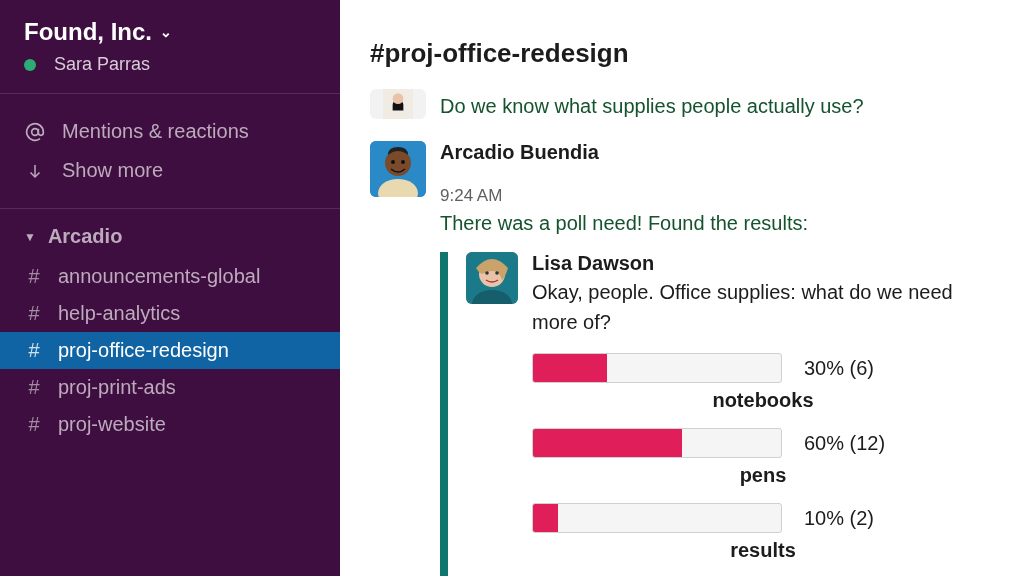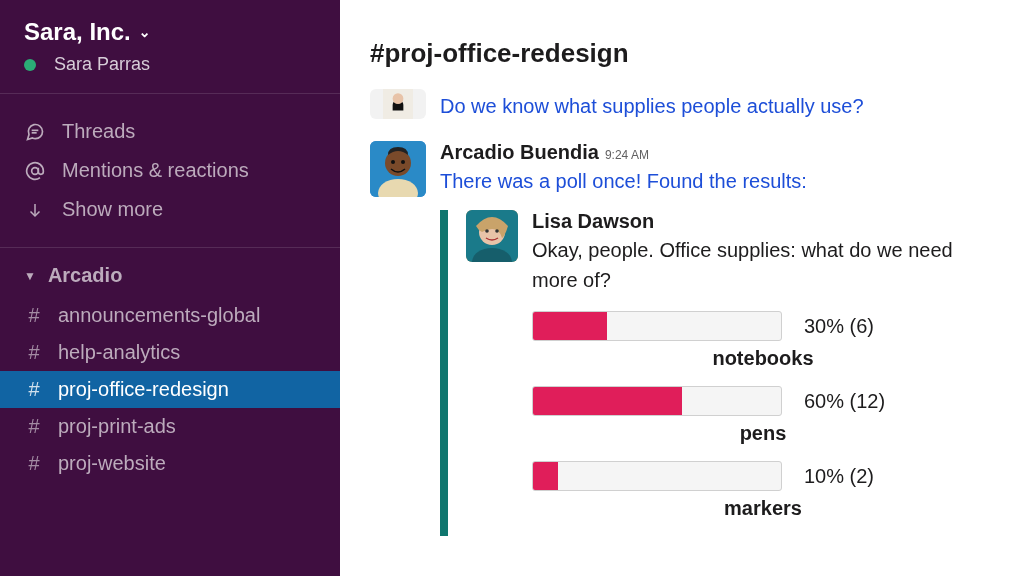--- a/index.html
+++ b/index.html
@@ -27,64 +27,54 @@
 .messages { flex: 1; overflow: hidden; padding: 0 30px; }
 
 .msg-row { display: flex; gap: 14px; padding: 6px 0 14px 0; }
 .avatar { width: 56px; height: 56px; border-radius: 6px; background: #4a90d9; flex-shrink: 0; position: relative; overflow: hidden; }
 .avatar.quoted { width: 52px; height: 52px; }
 .avatar .face { width: 100%; height: 100%; display: flex; align-items: center; justify-content: center; }
 .avatar .face svg { width: 100%; height: 100%; }
 .avatar.cut { height: 30px; }
 
 .msg-content { flex: 1; min-width: 0; }
-.msg-header { display: flex; align-items: baseline; gap: 6px; }
+.msg-header { display: flex; align-items: baseline; gap: 22px; flex-direction: column; }
 .msg-author { font-weight: 800; font-size: 20px; color: #1d1c1d; }
-.msg-time { font-size: 12px; color: #616061; }
-.msg-text { font-size: 20px; color: #1d4ed8; line-height: 1.5; margin-top: 2px; }
+.msg-time { font-size: 17px; color: #616061; }
+.msg-text { font-size: 20px; color: #14532d; line-height: 1.5; margin-top: 2px; }
 
 .quote { border-left: 8px solid #0f766e; padding-left: 18px; margin-top: 14px; display: flex; gap: 14px; }
 .quote .quote-body { flex: 1; }
 .quote .q-author { font-weight: 800; font-size: 20px; color: #1d1c1d; }
 .quote .q-text { font-size: 20px; color: #1d1c1d; line-height: 1.5; margin-top: 2px; }
 
 .poll { margin-top: 16px; }
 .poll-item { margin-bottom: 16px; text-align: center; }
 .poll-row { display: flex; align-items: center; gap: 22px; }
 .poll-bar-track { width: 250px; height: 30px; border: 1px solid #d0d0d0; border-radius: 3px; background: #f5f5f5; position: relative; overflow: hidden; }
 .poll-bar-fill { height: 100%; background: #e01e5a; }
 .poll-value { font-size: 20px; color: #1d1c1d; }
 .poll-label { font-size: 20px; font-weight: 800; color: #1d1c1d; margin-top: 6px; }
 </style>
 </head>
 <body>
 
 <div class="sidebar">
   <div class="workspace-header">
     <div class="workspace-name">
-      <span>Sara, Inc.</span>
+      <span>Found, Inc.</span>
       <span class="chev">⌄</span>
     </div>
     <div class="user-presence">
       <span class="presence-dot"></span>
       <span>Sara Parras</span>
     </div>
   </div>
 
   <div class="nav-group">
-    <div class="nav-item">
-      <span class="ico">
-        <svg viewBox="0 0 24 24" width="20" height="20" fill="none" stroke="currentColor" stroke-width="2">
-            <path d="M21 11.5a8.38 8.38 0 0 1-8.5 8.5 8.5 8.5 0 0 1-3.6-.8L3 21l1.8-5.9A8.5 8.5 0 1 1 21 11.5z"></path>
-            <line x1="8" y1="10" x2="16" y2="10"></line>
-            <line x1="8" y1="13" x2="14" y2="13"></line>
-          </svg>
-      </span>
-      <span>Threads</span>
-    </div>
     <div class="nav-item">
       <span class="ico">
         <svg viewBox="0 0 24 24" width="20" height="20" fill="none" stroke="currentColor" stroke-width="2">
             <circle cx="12" cy="12" r="4"></circle>
             <path d="M16 8v5a3 3 0 0 0 6 0v-1a10 10 0 1 0-4 8"></path>
           </svg>
       </span>
       <span>Mentions &amp; reactions</span>
     </div>
     <div class="nav-item">
@@ -159,21 +149,21 @@
               <path d="M21 28 q7 6 14 0" stroke="#111" stroke-width="1.5" fill="none"></path>
               <path d="M18 14 q10 -8 20 0 q0 -8 -10 -8 q-10 0 -10 8" fill="#222"></path>
             </svg>
         </div>
       </div>
       <div class="msg-content">
         <div class="msg-header">
           <span class="msg-author">Arcadio Buendia</span>
           <span class="msg-time">9:24 AM</span>
         </div>
-        <div class="msg-text">There was a poll once! Found the results:</div>
+        <div class="msg-text">There was a poll need! Found the results:</div>
 
         <div class="quote">
           <div class="avatar quoted" style="background:#d0a060;">
             <div class="face">
               <svg viewBox="0 0 52 52">
                   <rect width="52" height="52" fill="#1a7a8a"></rect>
                   <circle cx="26" cy="22" r="13" fill="#e8c3a8"></circle>
                   <path d="M10 16 q16 -18 32 0 q-3 10 -6 12 q-4 -14 -20 -6 q-4 -2 -6 -6" fill="#c9a36a"></path>
                   <ellipse cx="26" cy="52" rx="20" ry="14" fill="#165e6b"></ellipse>
                   <circle cx="21" cy="21" r="1.8" fill="#333"></circle>
@@ -205,21 +195,21 @@
                 </div>
                 <div class="poll-label">pens</div>
               </div>
               <div class="poll-item" style="margin-bottom:16px;">
                 <div class="poll-row">
                   <div class="poll-bar-track">
                     <div class="poll-bar-fill" style="width:10%"></div>
                   </div>
                   <span class="poll-value">10% (2)</span>
                 </div>
-                <div class="poll-label">markers</div>
+                <div class="poll-label">results</div>
               </div>
             </div>
           </div>
         </div>
 
       </div>
     </div>
 
   </div>
 </div>

